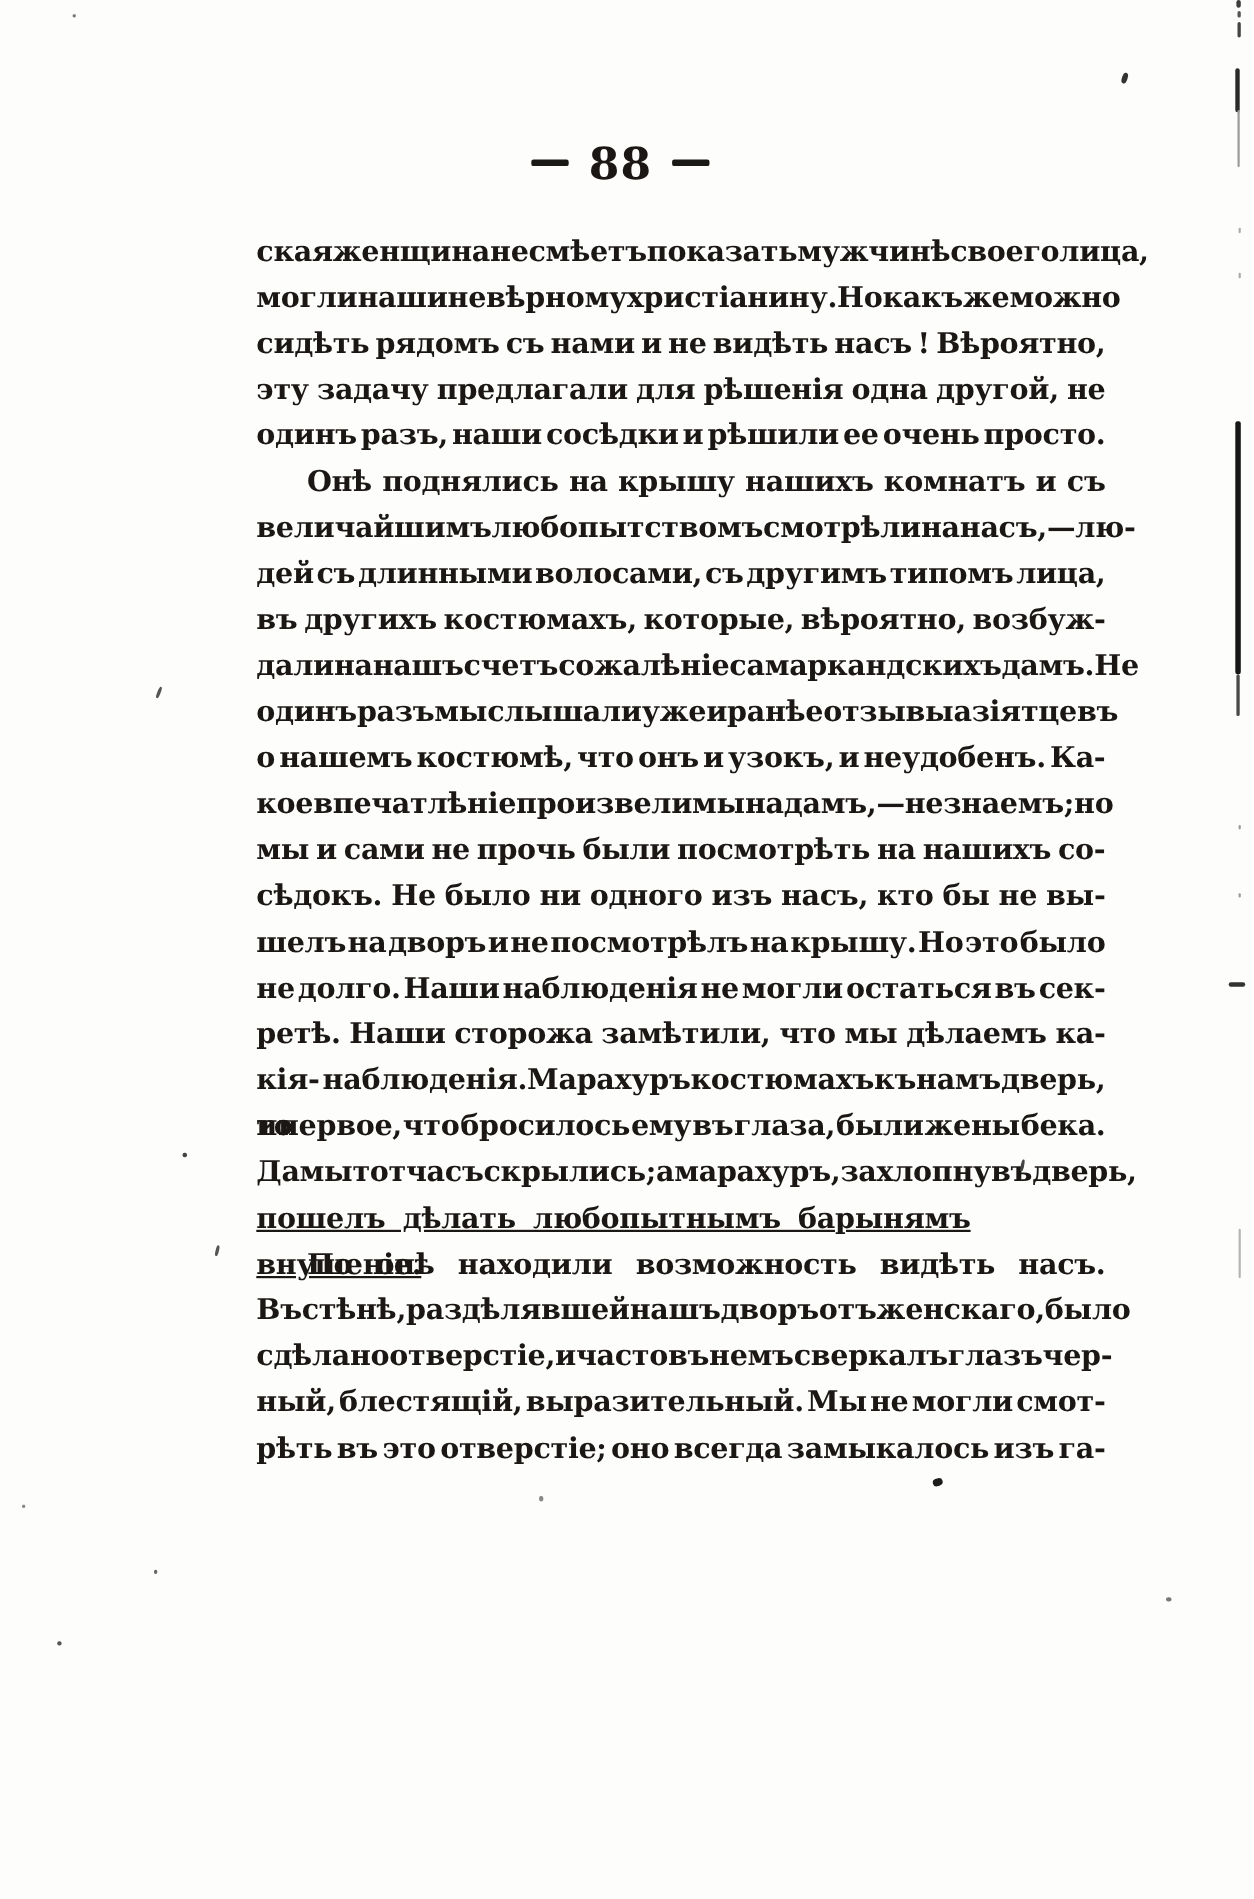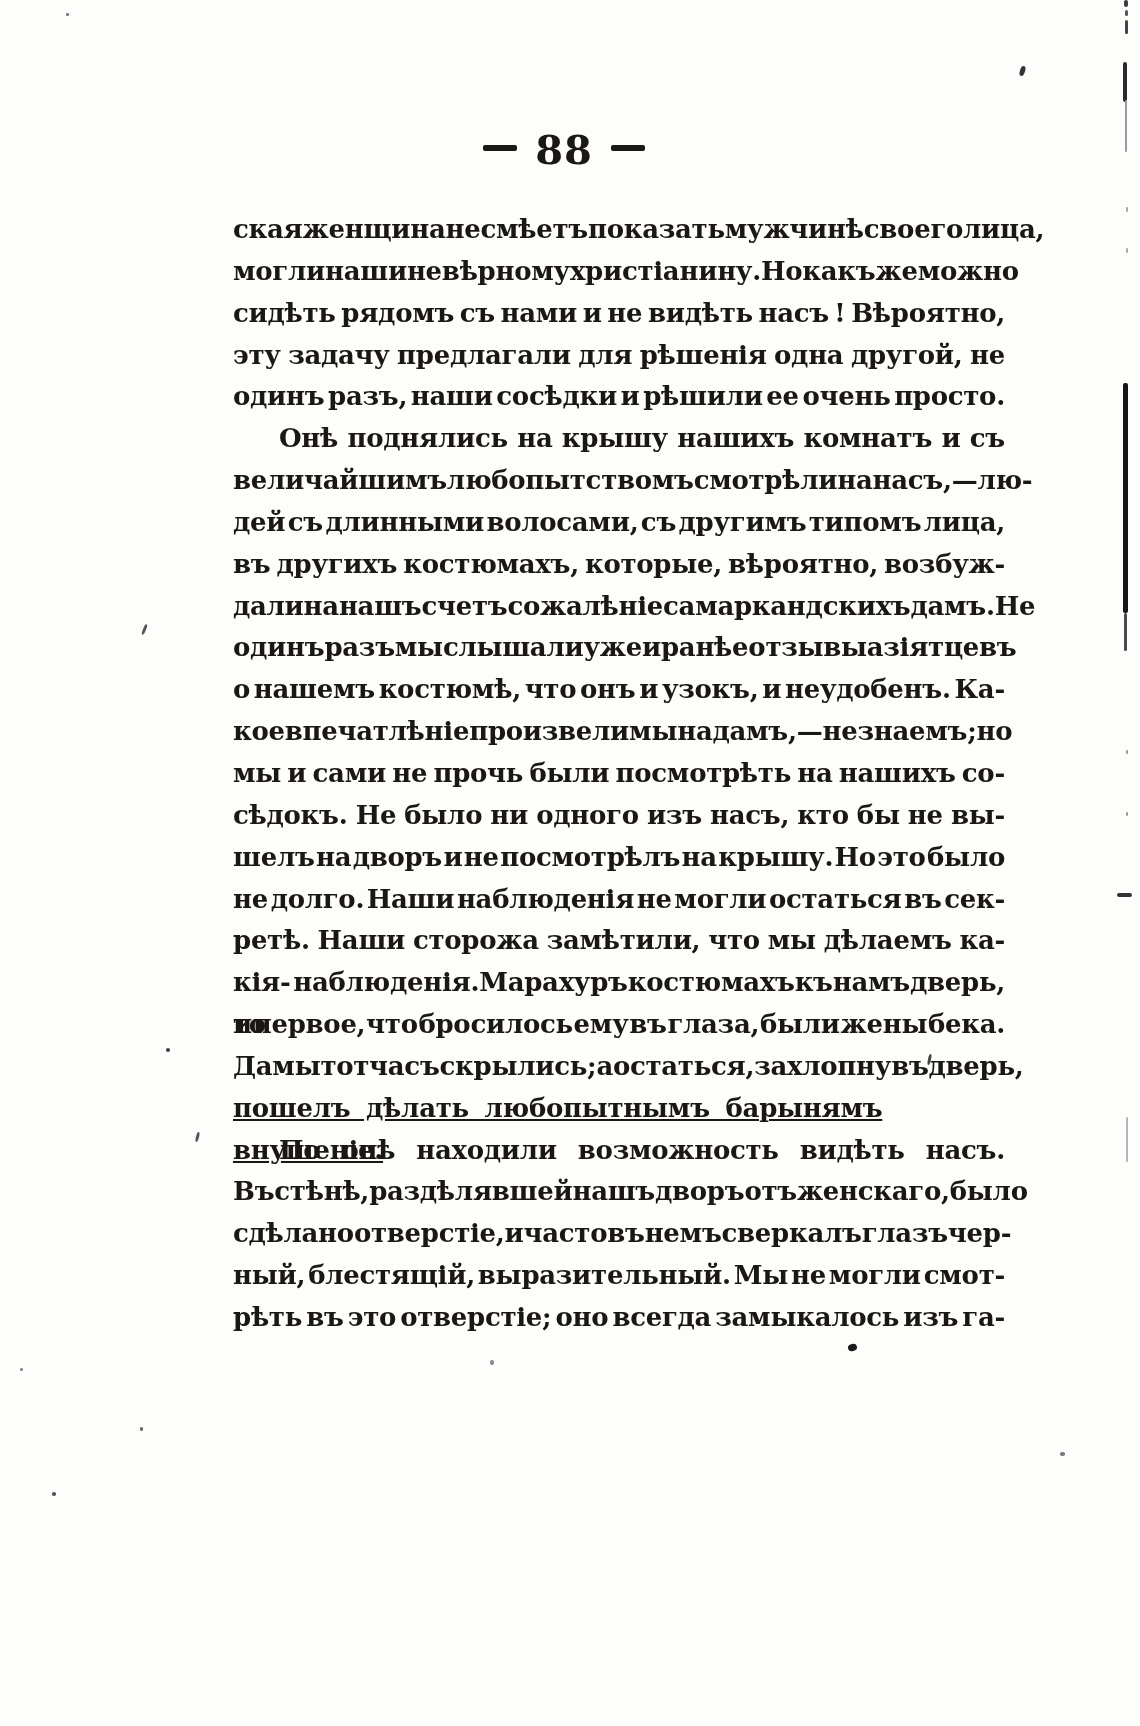--- a/index.html
+++ b/index.html
@@ -305,21 +305,21 @@
         <span>глаза,</span>
         <span>были</span>
         <span>жены</span>
         <span>бека.</span>
       </div>
     <div class="line jline">
         <span>Дамы</span>
         <span>тотчасъ</span>
         <span>скрылись;</span>
         <span>а</span>
-        <span>остаться,</span>
+        <span>марахуръ,</span>
         <span>захлопнувъ</span>
         <span>дверь,</span>
       </div>
     <div class="line pline">пошелъ дѣлать любопытнымъ барынямъ внушеніе.</div>
     <div class="line jline indent">
         <span>По</span>
         <span>онѣ</span>
         <span>находили</span>
         <span>возможность</span>
         <span>видѣть</span>

